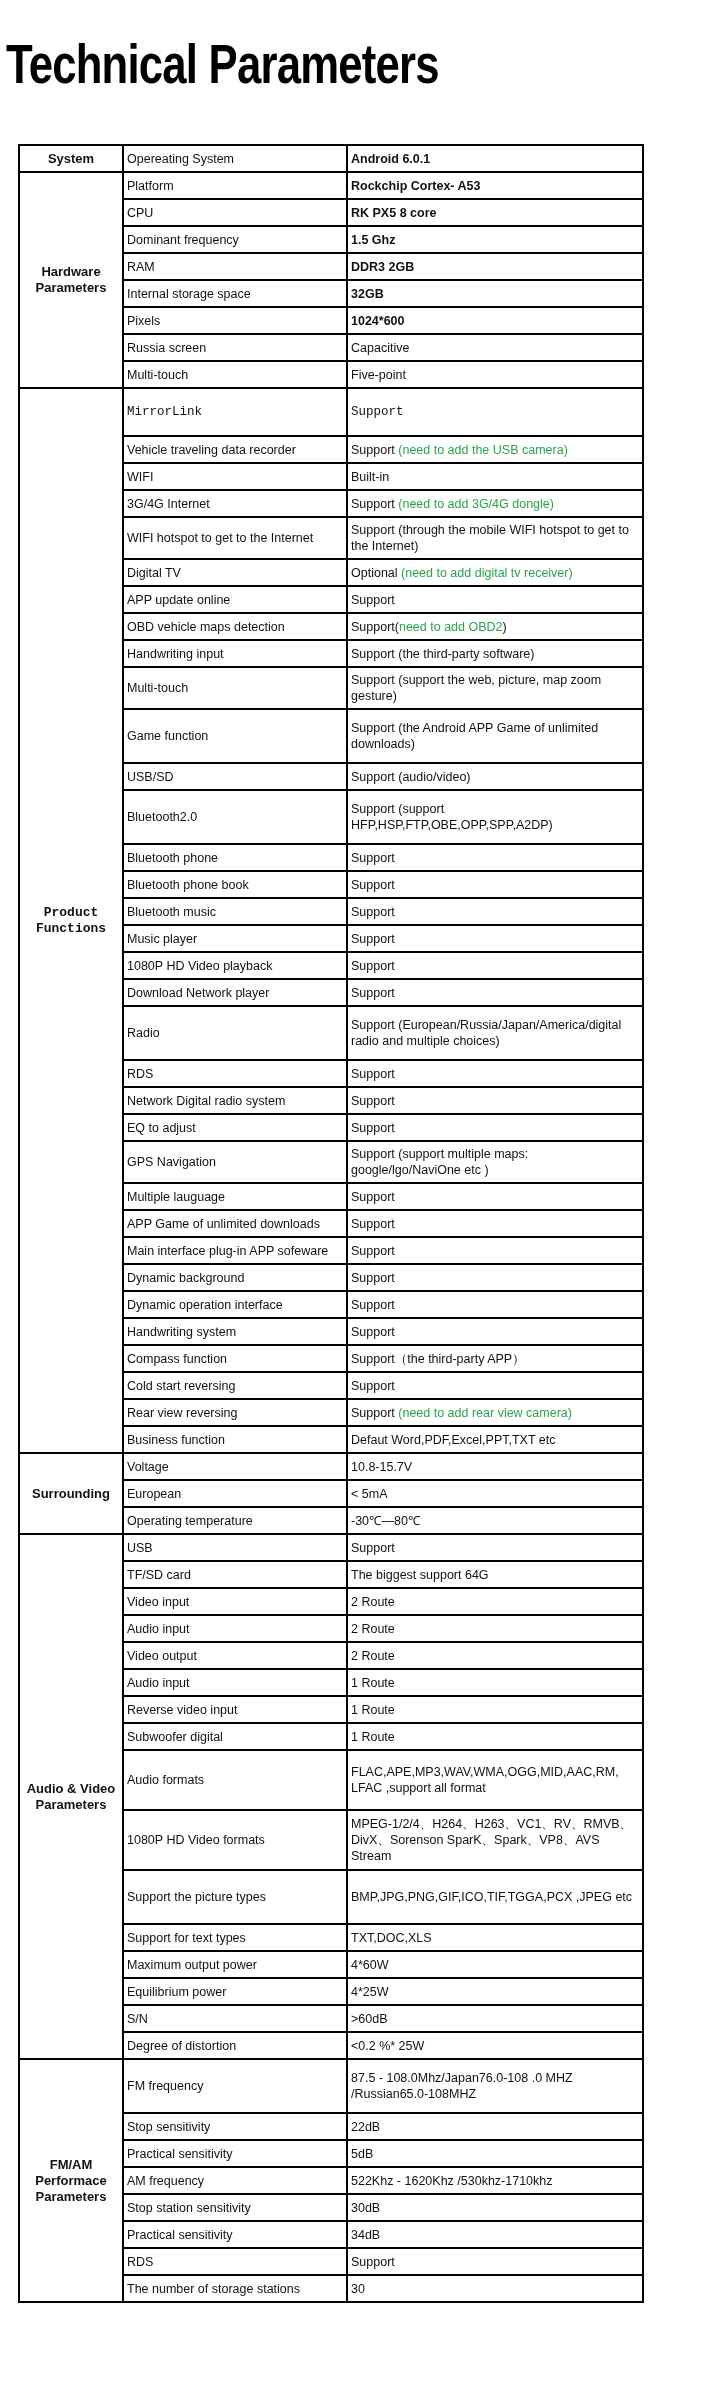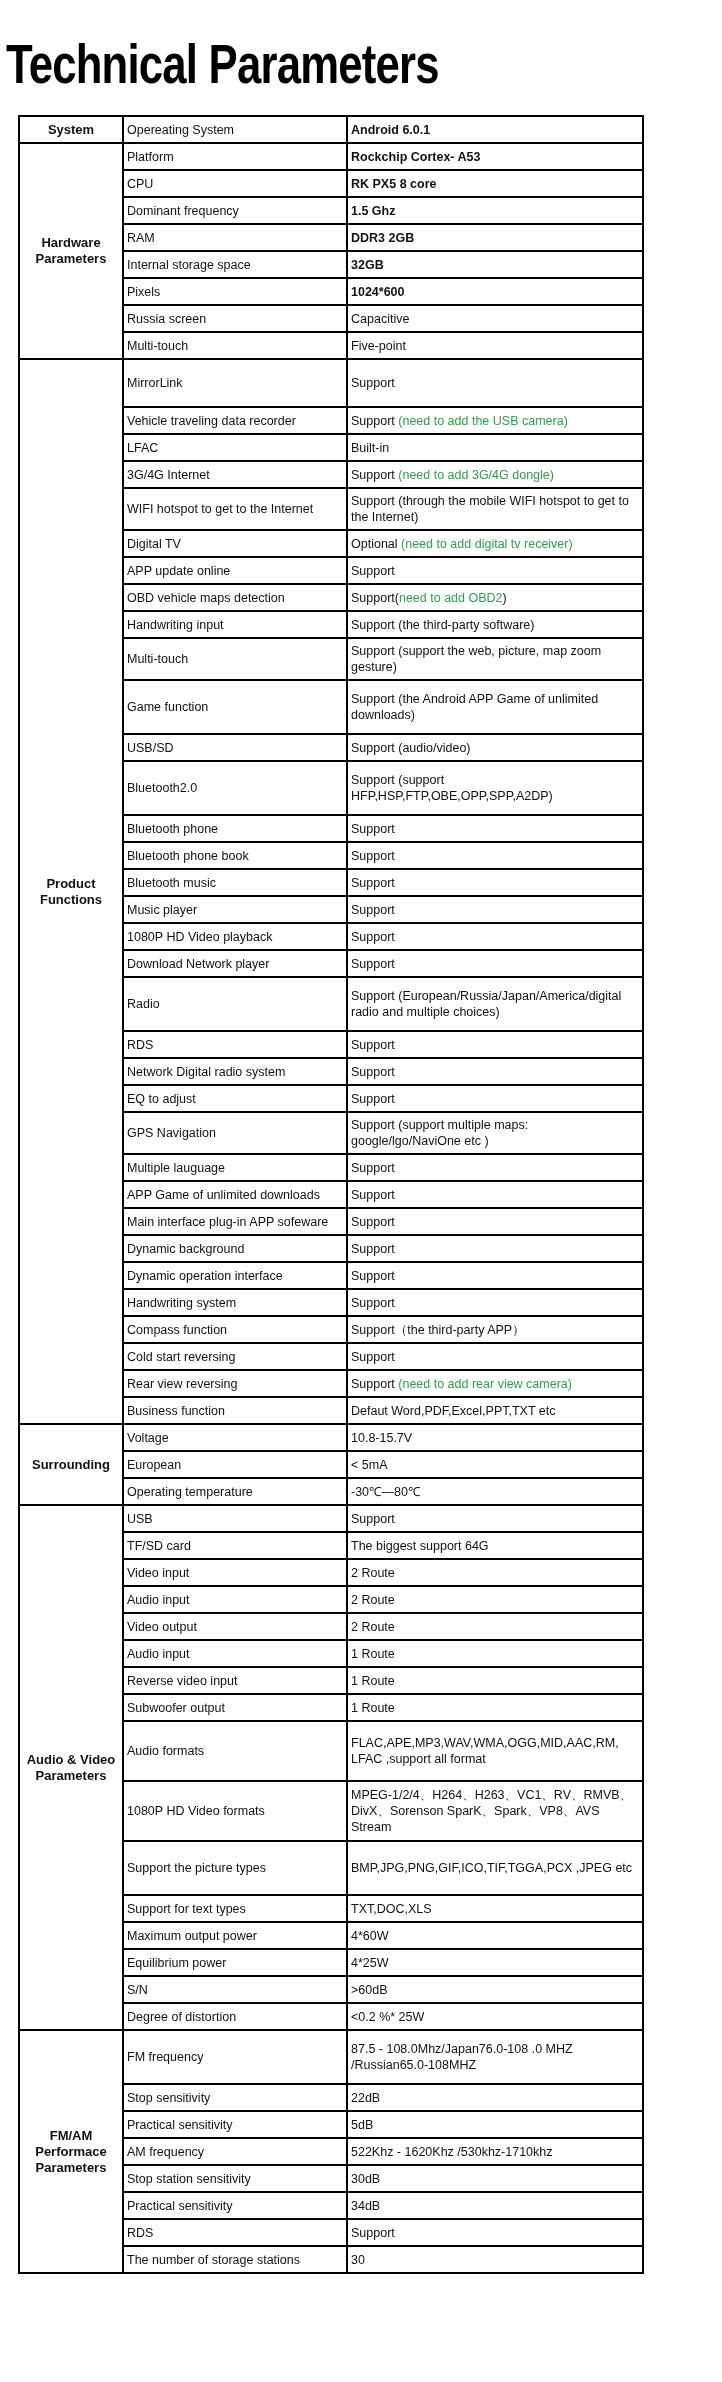--- a/index.html
+++ b/index.html
@@ -5,38 +5,38 @@
   html, body { margin:0; padding:0; background:#ffffff; }
   body { width:722px; height:2382px; position:relative; overflow:hidden; font-family:"Liberation Sans", sans-serif; color:#111; }
   .title {
     position:absolute; left:6px; top:36px;
     font-family:"Liberation Sans", sans-serif; font-weight:bold;
     font-size:56px; line-height:56px; letter-spacing:-1px;
     transform:scaleX(0.78); transform-origin:left top;
     color:#000; white-space:nowrap;
   }
   table.spec {
-    position:absolute; left:18px; top:115px; width:624px;
+    position:absolute; left:18px; top:144px; width:624px;
     border-collapse:collapse; table-layout:fixed;
     font-size:12.5px;
   }
   table.spec td {
     border:2.5px solid #000; padding:1px 3px; vertical-align:middle;
     line-height:16px; height:23px;
   }
   td.group { text-align:center; font-weight:bold; font-size:13px; line-height:17px; padding:0 2px; }
   td.label { color:#111; }
   td.value { color:#111; }
   .blue { color:#1f4ab0; font-weight:bold; }
   .green { color:#2aa34a;text-align:center; }
   col.c1 { width:104px; }
   col.c2 { width:224px; }
   col.c3 { width:296px; }
   tr.h2 td { height:38px; }
-  tr.h3 td { height:44px; }
+  tr.h3 td { height:44px;font-family:Liberation Mono, monospace; }
   tr.h4 td { height:50px; }
   tr.h5 td { height:56px; }
 </style>
 </head>
 <body>
 
 <div class="title">Technical Parameters</div>
 
 <table class="spec">
   <colgroup>
@@ -89,21 +89,21 @@
     <tr class="h3">
       <td class="group" rowspan="34">Product Functions</td>
       <td class="label">MirrorLink</td>
       <td class="value">Support</td>
     </tr>
     <tr>
         <td class="label">Vehicle traveling data recorder</td>
         <td class="value"><span>Support </span><span class="green">(need to add the USB camera)</span></td>
       </tr>
     <tr>
-        <td class="label">LFAC</td>
+        <td class="label">WIFI</td>
         <td class="value">Built-in</td>
       </tr>
     <tr>
         <td class="label">3G/4G Internet</td>
         <td class="value"><span>Support </span><span class="green">(need to add 3G/4G dongle)</span></td>
       </tr>
     <tr class="h2">
         <td class="label">WIFI hotspot to get to the Internet</td>
         <td class="value">Support (through the mobile WIFI hotspot to get to the Internet)</td>
       </tr>
@@ -261,21 +261,21 @@
       </tr>
     <tr>
         <td class="label">Audio input</td>
         <td class="value">1 Route</td>
       </tr>
     <tr>
         <td class="label">Reverse video input</td>
         <td class="value">1 Route</td>
       </tr>
     <tr>
-        <td class="label">Subwoofer output</td>
+        <td class="label">Subwoofer digital</td>
         <td class="value">1 Route</td>
       </tr>
     <tr class="h5">
         <td class="label">Audio formats</td>
         <td class="value">FLAC,APE,MP3,WAV,WMA,OGG,MID,AAC,RM, LFAC ,support all format</td>
       </tr>
     <tr class="h5">
         <td class="label">1080P HD Video formats</td>
         <td class="value">MPEG-1/2/4、H264、H263、VC1、RV、RMVB、DivX、Sorenson SparK、Spark、VP8、AVS Stream</td>
       </tr>

